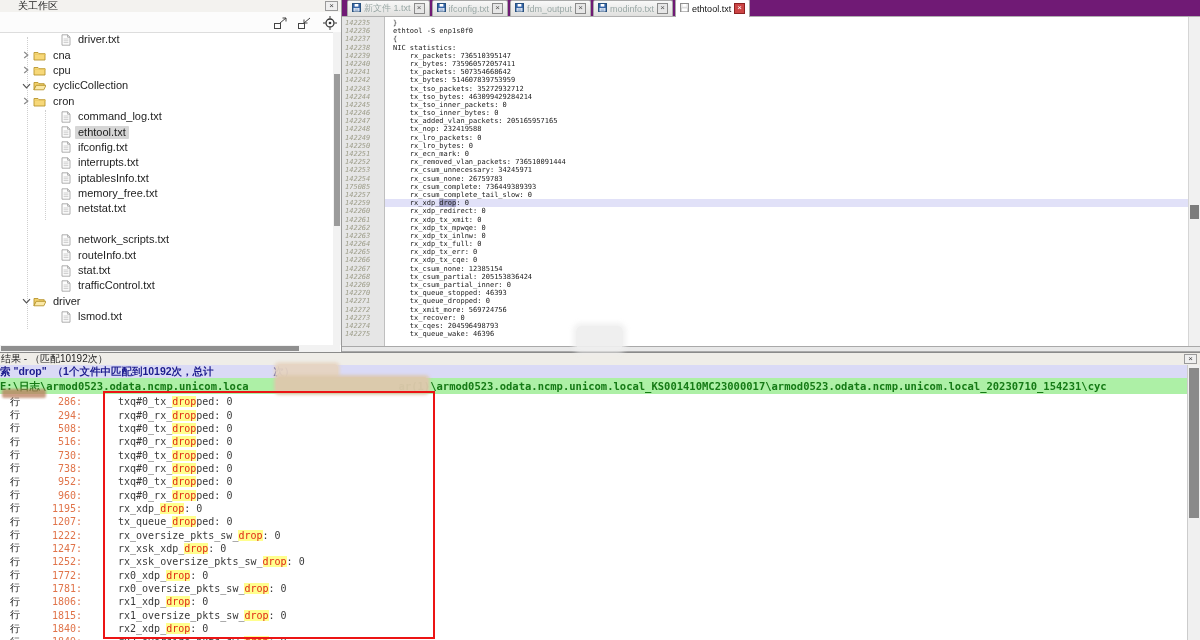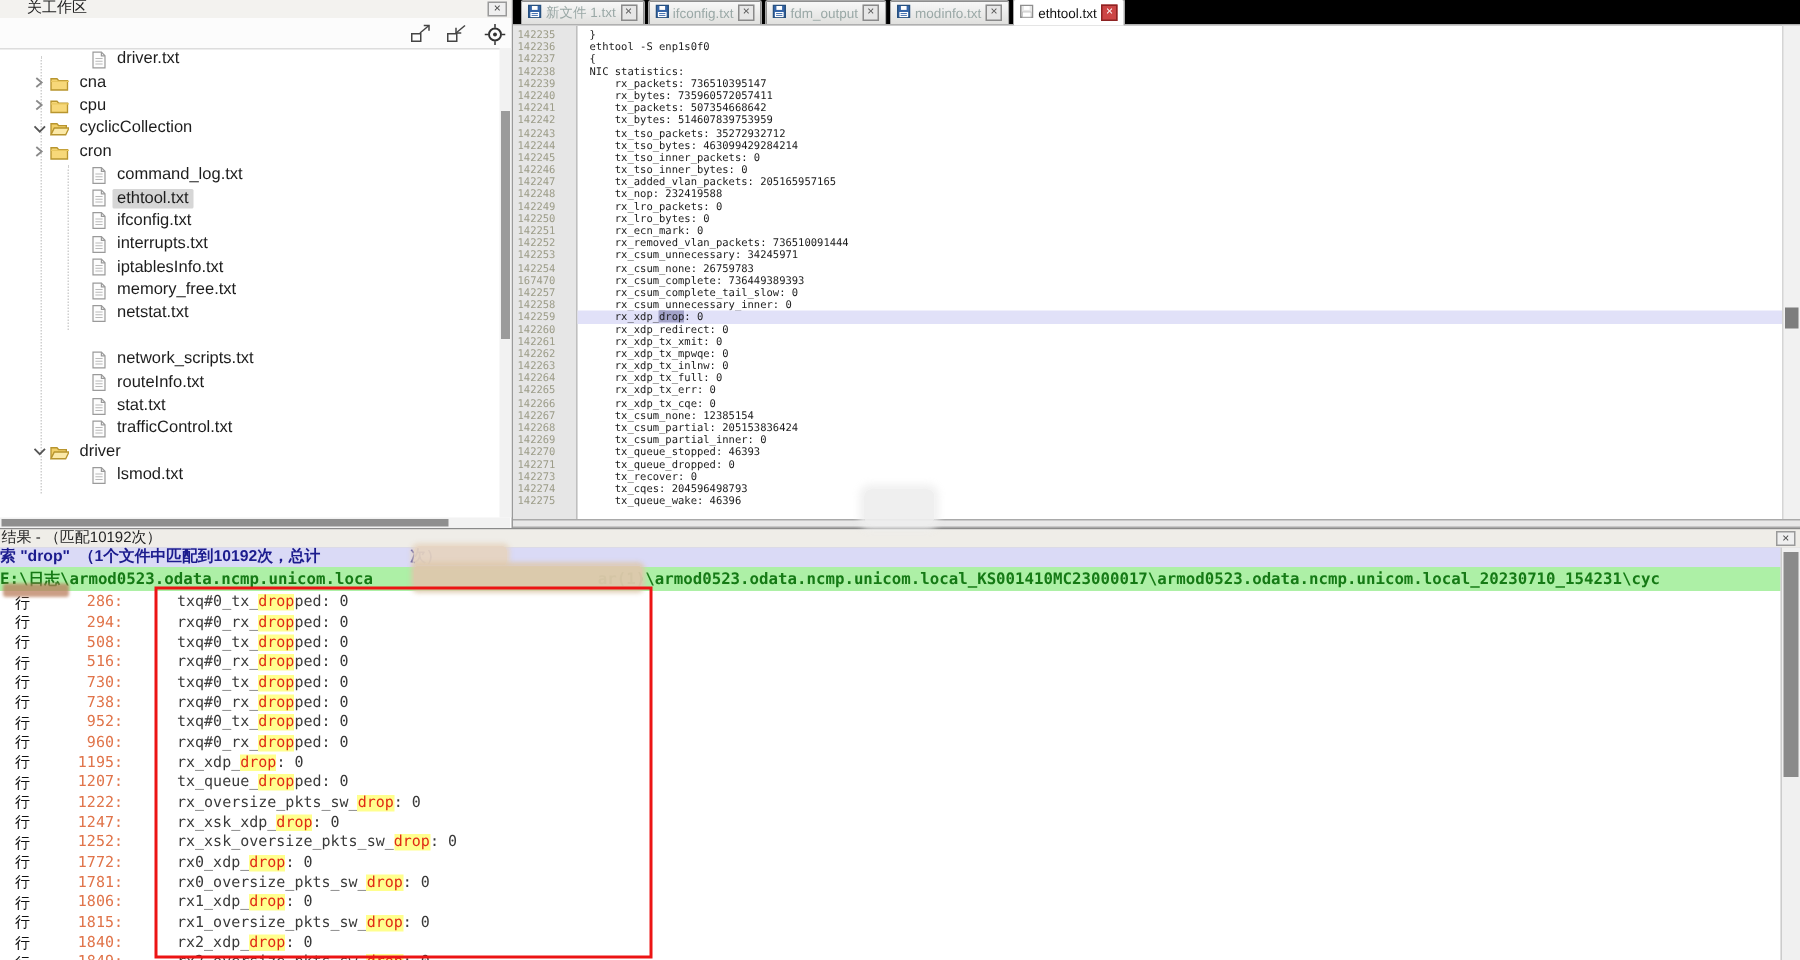--- a/index.html
+++ b/index.html
@@ -22,34 +22,34 @@
   .ticon{flex:none;display:inline-flex;align-items:center;margin-right:4px;}
   .tlabel{padding:0 3px;line-height:13px;}
   .tree-item.selected .tlabel{background:#d6d6d6;border-radius:1px;}
   .tree-gap{height:15.4px;}
   .ws-vscroll{position:absolute;right:0;top:32px;width:8px;height:313px;background:#f2f2f2;}
   .ws-vscroll .thumb{position:absolute;left:1px;right:1px;top:42px;height:152px;background:#9b9b9b;}
   .ws-hscroll{position:absolute;left:0;bottom:0;height:7px;width:340px;background:#f2f2f2;}
   .ws-hscroll .thumb{position:absolute;top:1px;height:5px;left:1px;width:298px;background:#8f8f8f;}
   
   .editor-region{position:absolute;left:342px;top:0;right:0;height:352px;}
-  .tabbar{position:absolute;top:0;left:0;right:0;height:17px;background:#000000;border-bottom:1px solid #b0b0b0;
+  .tabbar{position:absolute;top:0;left:0;right:0;height:17px;background:#701a75;border-bottom:1px solid #b0b0b0;
           display:flex;align-items:flex-end;padding-left:5px;box-sizing:border-box;}
   .tab{height:15px;display:flex;align-items:center;gap:3px;padding:0 4px;margin-right:2px;
        border:1px solid #a8a8a8;border-bottom:none;border-radius:2px 2px 0 0;
        background:linear-gradient(#f8f8f8,#e0e0de);font-size:9px;color:#9aa8a6;white-space:nowrap;}
   .tab.active{background:#fff;height:17px;color:#111;margin-bottom:-1px;z-index:2;}
   .tab-close{width:9px;height:9px;border:1px solid #8a8a8a;background:#e6e6e6;color:#555;
              font-size:8px;line-height:7px;text-align:center;flex:none;}
   .tab.active .tab-close{background:#cc4545;border-color:#8d2323;color:#fff;}
   .editor-body{position:absolute;top:17px;left:0;right:0;height:330px;background:#fff;overflow:hidden;}
   .gutter{position:absolute;left:0;top:0;width:42px;height:100%;background:#e6e6e6;border-right:1px solid #bfbfbf;}
   .lines{position:absolute;left:0;top:2px;right:11px;font-family:"DejaVu Sans Mono",monospace;font-size:7px;}
   .eline{height:8.2px;line-height:8.2px;display:flex;white-space:pre;}
-  .eline .n{flex:none;width:40px;padding-left:3px;color:#9c9c88;}
+  .eline .n{flex:none;width:40px;padding-left:3px;color:#9c9c88;font-style:italic;}
   .eline .t{flex:1;padding-left:8px;color:#1a1a1a;}
   .eline.current .t{background:#e1e1f8;}
   .sel{background:#a2a2c8;}
   .editor-vscroll{position:absolute;right:0;top:0;width:11px;height:100%;background:#f1f1f1;border-left:1px solid #d5d5d5;}
   .editor-vscroll .thumb{position:absolute;left:1px;right:1px;top:188px;height:14px;background:#7d7d7d;}
   .editor-hscroll{position:absolute;bottom:0;left:0;right:0;height:4px;background:#e8e8e8;
                   border-top:1px solid #a9a9a9;border-bottom:1px solid #a9a9a9;}
   
   .results{position:absolute;left:0;top:352px;width:1200px;height:288px;background:#fff;border-top:1px solid #8a8a8a;box-sizing:border-box;}
   .res-header{position:absolute;top:0;left:0;right:0;height:12px;background:#efede8;border-bottom:1px solid #cacaca;
@@ -468,30 +468,26 @@
   </div>
           <div class="eline">
     <span class="n">142253</span>
     <span class="t">    rx_csum_unnecessary: 34245971</span>
   </div>
           <div class="eline">
     <span class="n">142254</span>
     <span class="t">    rx_csum_none: 26759783</span>
   </div>
           <div class="eline">
-    <span class="n">167470</span>
+    <span class="n">175085</span>
     <span class="t">    rx_csum_complete: 736449389393</span>
   </div>
           <div class="eline">
     <span class="n">142257</span>
     <span class="t">    rx_csum_complete_tail_slow: 0</span>
-  </div>
-          <div class="eline">
-    <span class="n">142258</span>
-    <span class="t">    rx_csum_unnecessary_inner: 0</span>
   </div>
           <div class="eline current">
     <span class="n">142259</span>
     <span class="t"><span>    rx_xdp_</span><span class="sel">drop</span><span>: 0</span></span>
   </div>
           <div class="eline">
     <span class="n">142260</span>
     <span class="t">    rx_xdp_redirect: 0</span>
   </div>
           <div class="eline">
@@ -530,20 +526,24 @@
     <span class="n">142269</span>
     <span class="t">    tx_csum_partial_inner: 0</span>
   </div>
           <div class="eline">
     <span class="n">142270</span>
     <span class="t">    tx_queue_stopped: 46393</span>
   </div>
           <div class="eline">
     <span class="n">142271</span>
     <span class="t">    tx_queue_dropped: 0</span>
+  </div>
+          <div class="eline">
+    <span class="n">142272</span>
+    <span class="t">    tx_xmit_more: 569724756</span>
   </div>
           <div class="eline">
     <span class="n">142273</span>
     <span class="t">    tx_recover: 0</span>
   </div>
           <div class="eline">
     <span class="n">142274</span>
     <span class="t">    tx_cqes: 204596498793</span>
   </div>
           <div class="eline">

